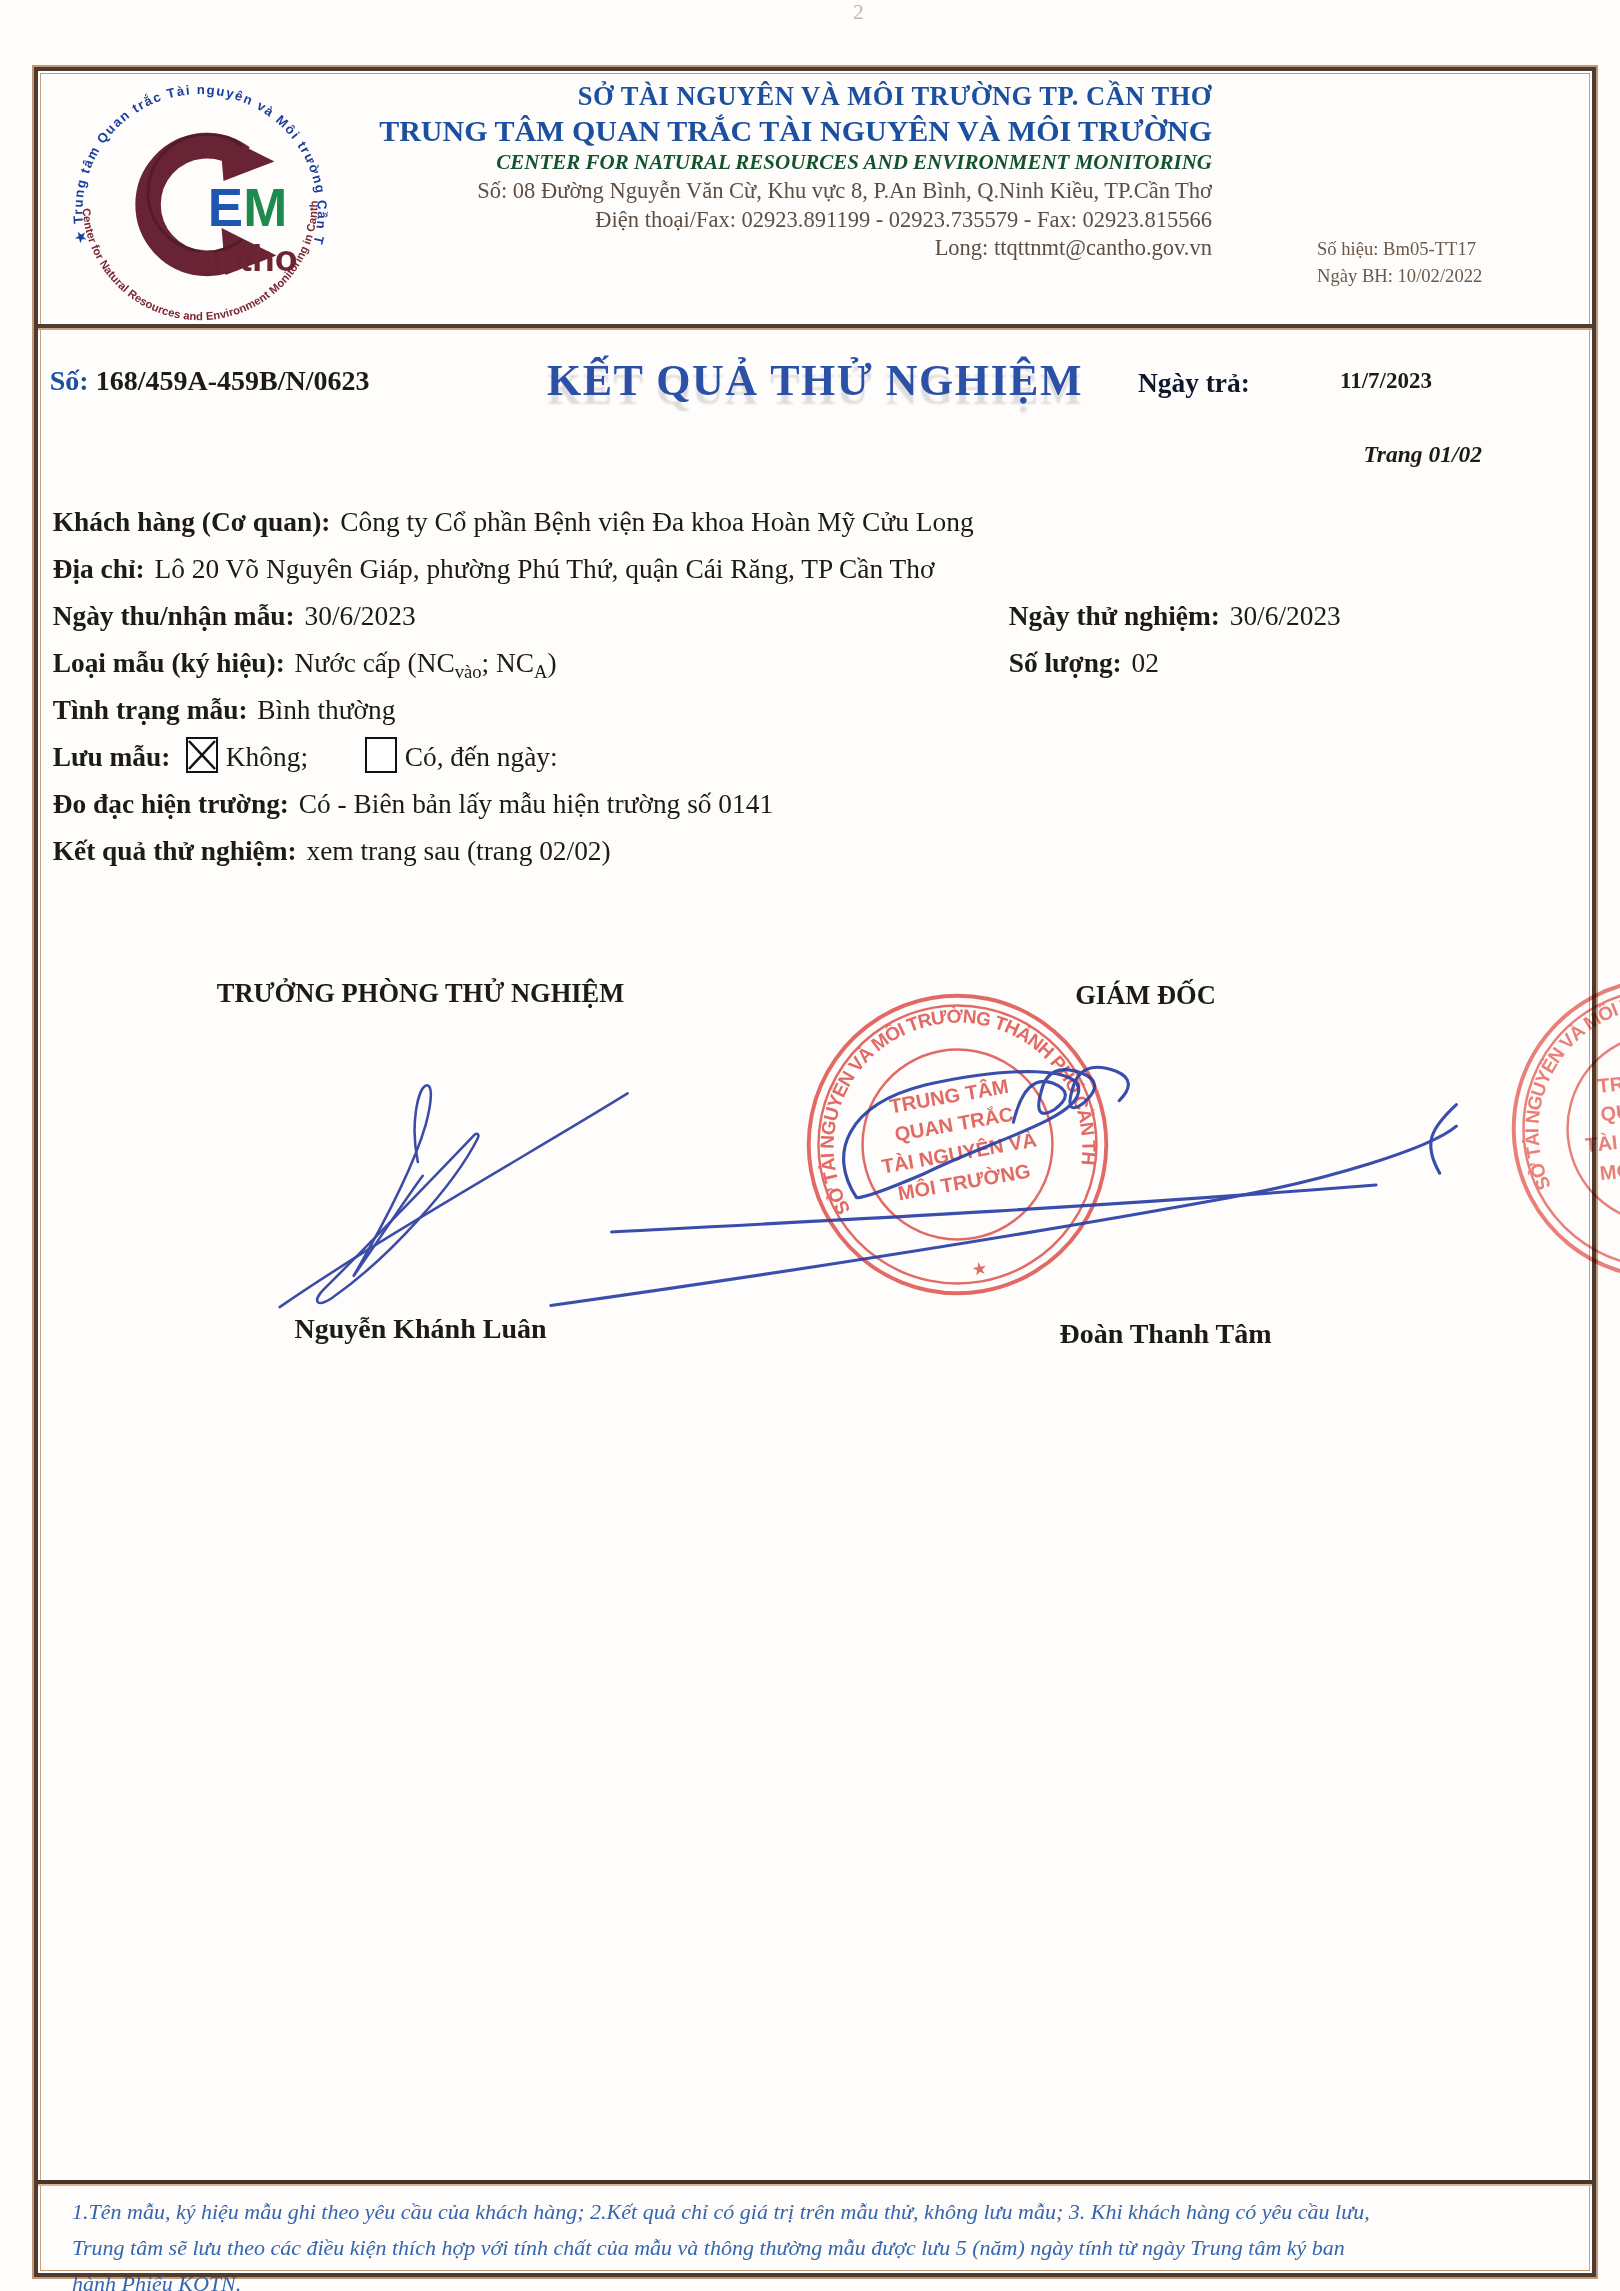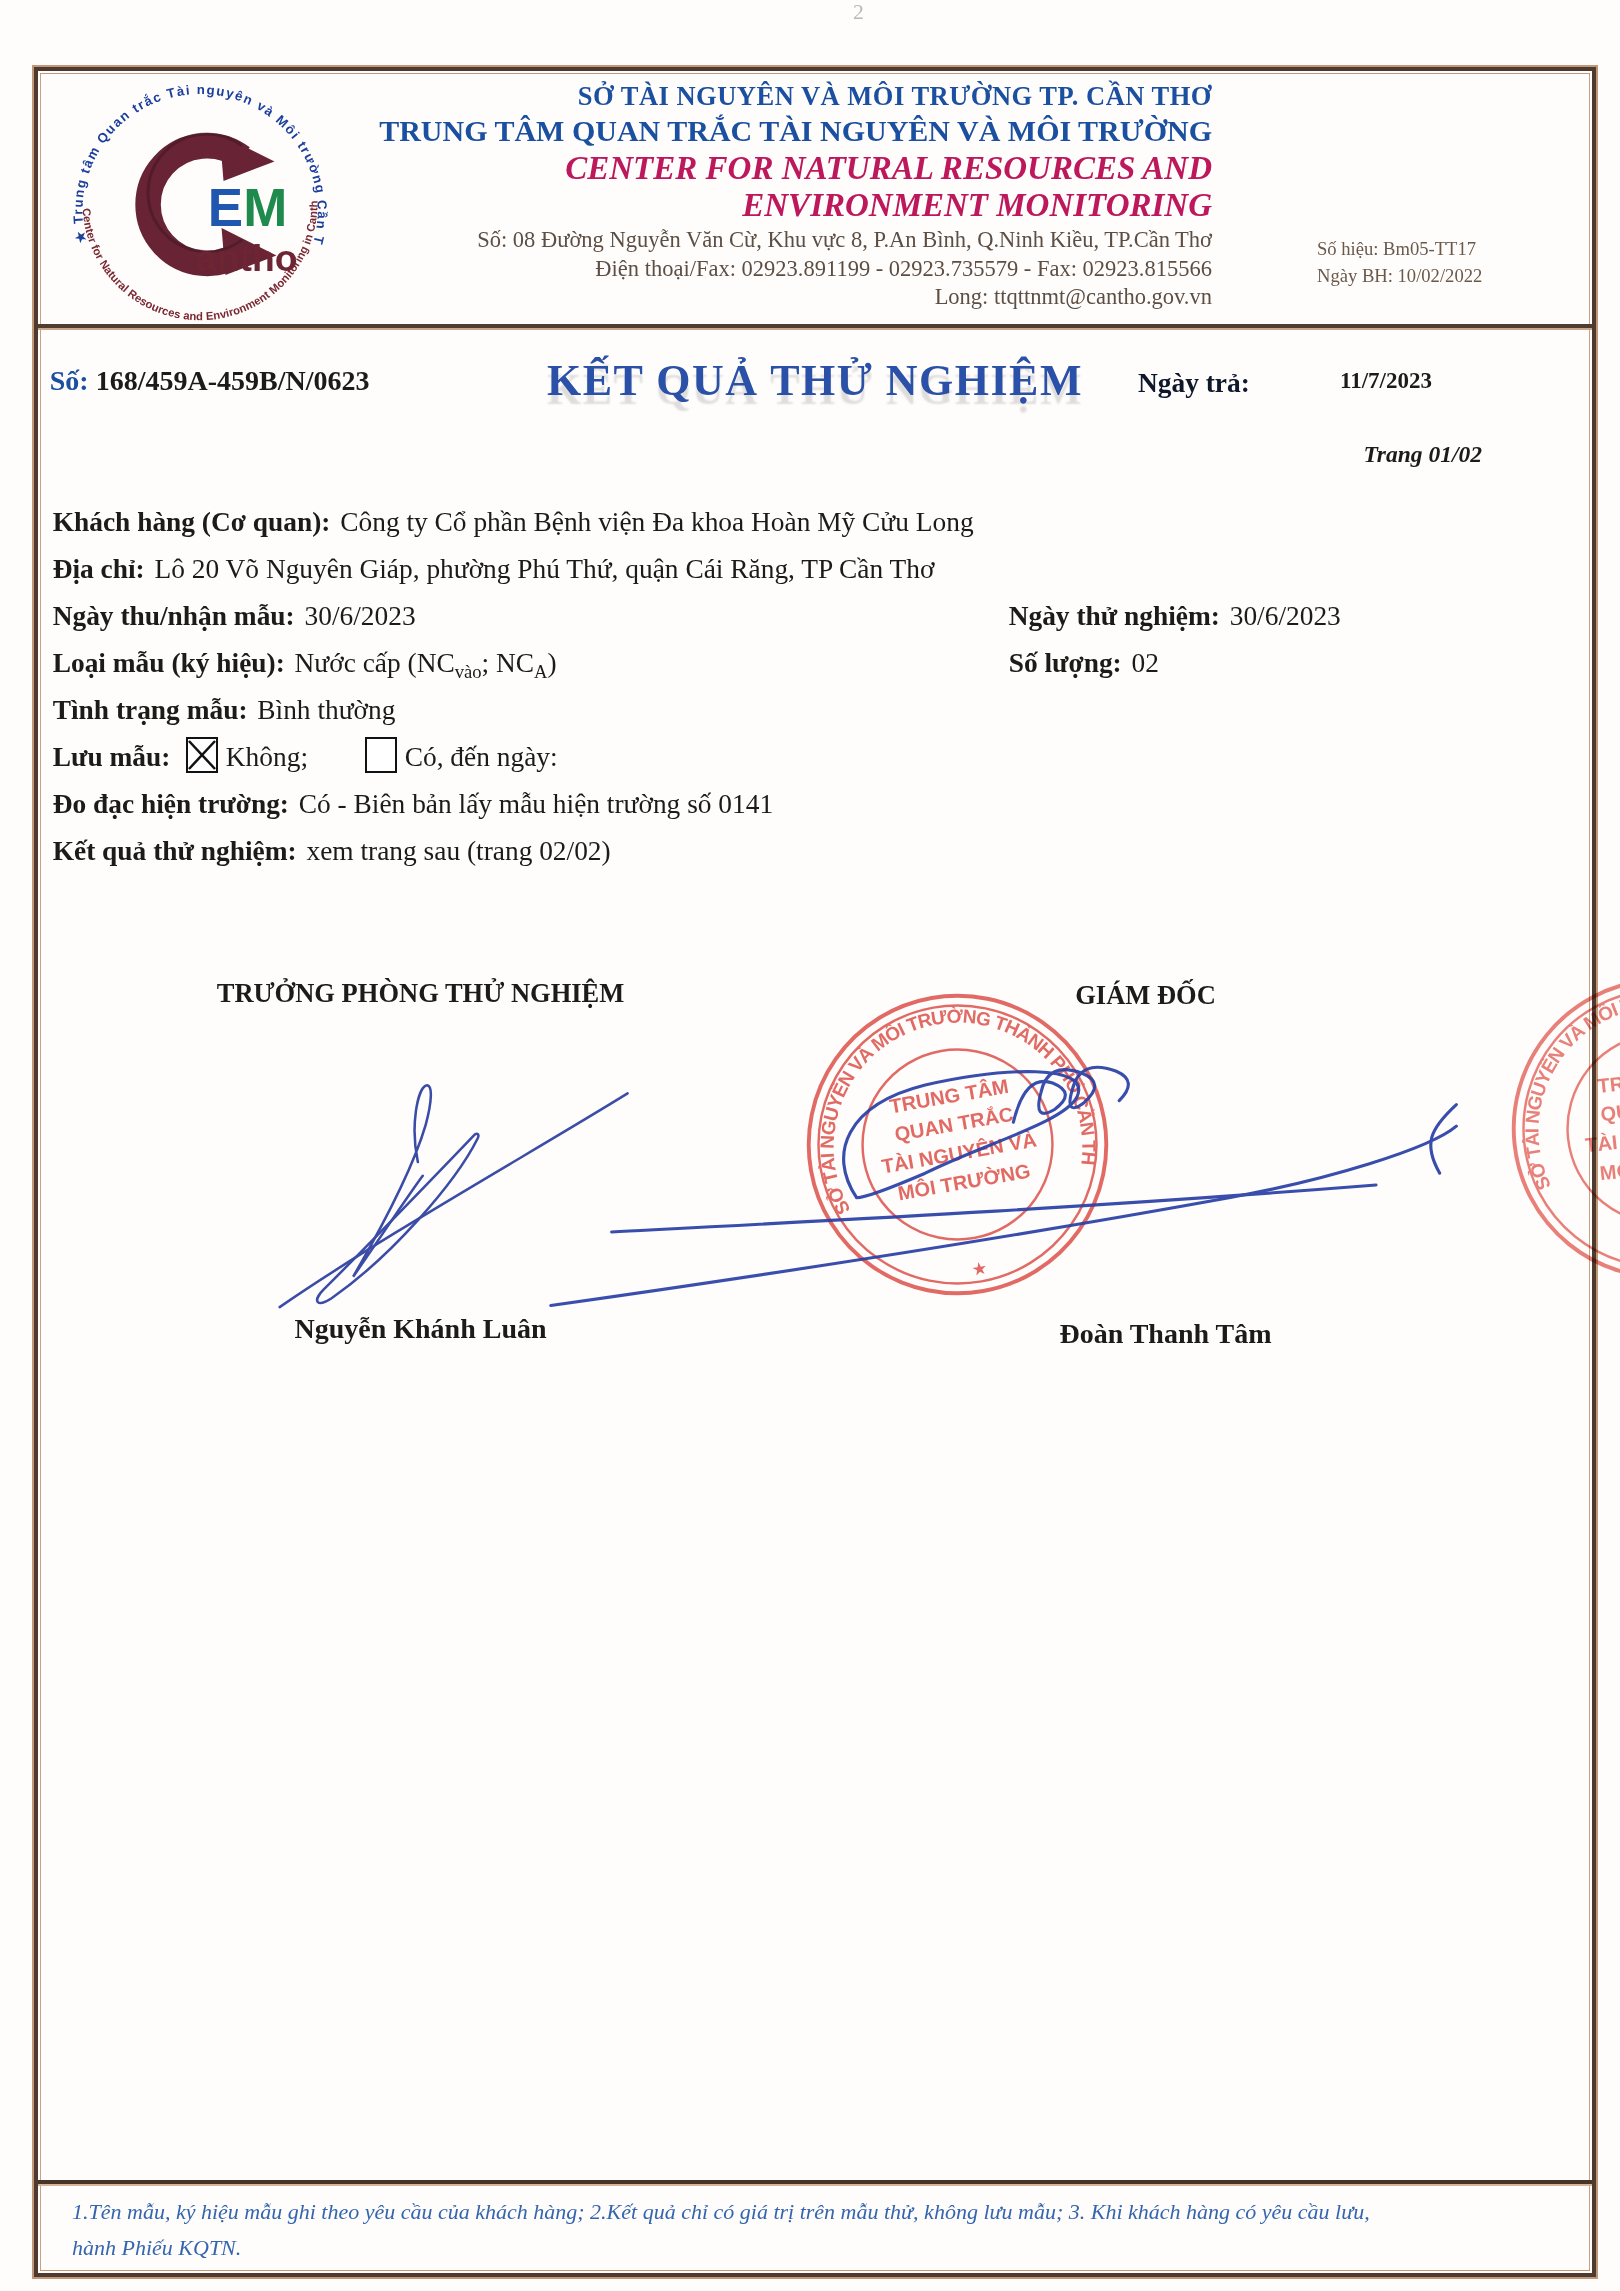--- a/index.html
+++ b/index.html
@@ -12,21 +12,21 @@
   .page{
     position:absolute;left:34px;top:67px;width:1554px;height:2202px;
     border:4.9px solid #4e3a2e;
     box-shadow: inset 0 0 0 2px #fefdfb, inset 0 0 0 2.9px #c09a78, 0 0 0 2px #c09a78;
   }
   .abs{position:absolute;}
   
   .org{position:absolute;left:292px;top:9.8px;width:882px;text-align:right;}
   .org-l1{font-size:26.5px;font-weight:bold;color:#1b4fa0;letter-spacing:0.5px;}
   .org-l2{font-size:30px;font-weight:bold;color:#1b4fa0;margin-top:2px;}
-  .org-l3{font-size:33px;font-weight:bold;font-style:italic;color:#be185d;margin-top:2px;}
+  .org-l3{font-size:21px;font-weight:bold;font-style:italic;color:#14532d;margin-top:2px;}
   .org-contact{font-size:22.5px;color:#5d4e44;margin-top:2.9px;}
   .formbox{position:absolute;left:1279px;top:165px;width:265px;font-size:18.6px;color:#6a594b;line-height:26.5px;}
   .hrule{position:absolute;left:0;width:100%;top:253px;height:3.9px;background:#503d31;box-shadow:0 2px 0 #c9a687;}
   
   .so-line{position:absolute;left:11.8px;top:294px;font-size:28px;font-weight:bold;}
   .so-label{color:#1b4fa0;}
   .doc-title{position:absolute;left:0;top:284px;width:100%;text-align:center;
     font-size:44px;font-weight:bold;color:#2b50a8;letter-spacing:1.5px;
     text-shadow:0 8.8px 2px rgba(140,140,140,.28);}
   .ngay-tra-label{position:absolute;left:1100px;top:297px;font-size:27.4px;font-weight:bold;color:#0f172a;}
@@ -195,17 +195,18 @@
       <path d="M 480 88 Q 492 38 520 48 Q 545 58 522 75 Q 500 88 508 58 Q 515 25 550 38 Q 575 48 552 68 Q 532 83 540 55 Q 548 22 585 36 Q 608 46 588 66"></path>
     </g>
   </svg>
 
   <div class="sig-name" style="left:59px;top:1242px;width:647px;">Nguyễn Khánh Luân</div>
   <div class="sig-name" style="left:853px;top:1247px;width:549px;">Đoàn Thanh Tâm</div>
 
   <div class="frule"></div>
   <div class="footer">
     <div>1.Tên mẫu, ký hiệu mẫu ghi theo yêu cầu của khách hàng; 2.Kết quả chỉ có giá trị trên mẫu thử, không lưu mẫu; 3. Khi khách hàng có yêu cầu lưu,</div>
+    <div>Trung tâm sẽ lưu theo các điều kiện thích hợp với tính chất của mẫu và thông thường mẫu được lưu 5 (năm) ngày tính từ ngày Trung tâm ký ban</div>
     <div>hành Phiếu KQTN.</div>
   </div>
 
 </div>
 
 
 </body></html>

